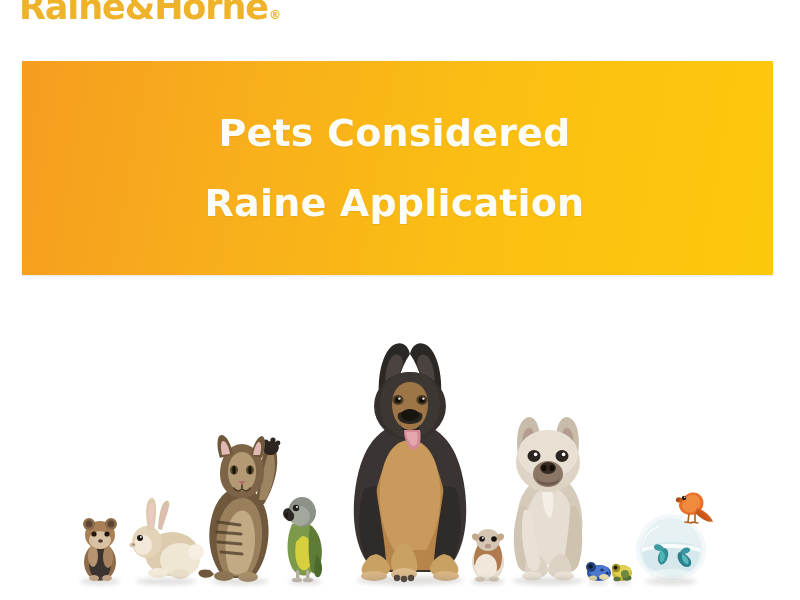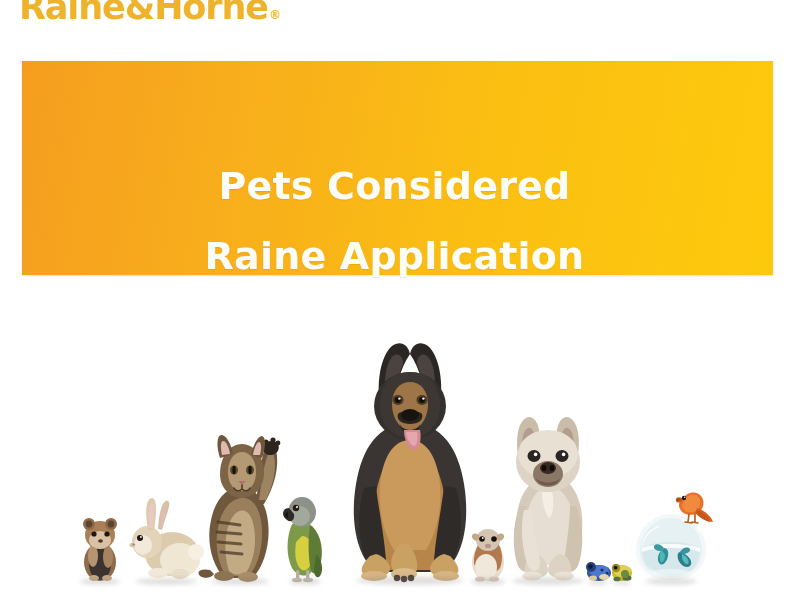--- a/index.html
+++ b/index.html
@@ -58,21 +58,21 @@
     position: absolute;
     left: 22px;
     top: 61px;
     width: 751px;
     height: 214px;
     background: linear-gradient(100deg, #f59d1f 0%, #f8ae1c 28%, #fbbf12 62%, #fdc90c 100%);
     box-shadow: 0 1px 2px rgba(0,0,0,0.12);
     display: flex;
     flex-direction: column;
     align-items: center;
-    justify-content: flex-end;
+    justify-content: center;
   }
   .hero-line {
     color: #fdfdf7;
     font-family: "DejaVu Sans", sans-serif;
     font-weight: 700;
     font-size: 38px;
     letter-spacing: 0.2px;
     line-height: 1.0;
     text-align: center;
     white-space: nowrap;

